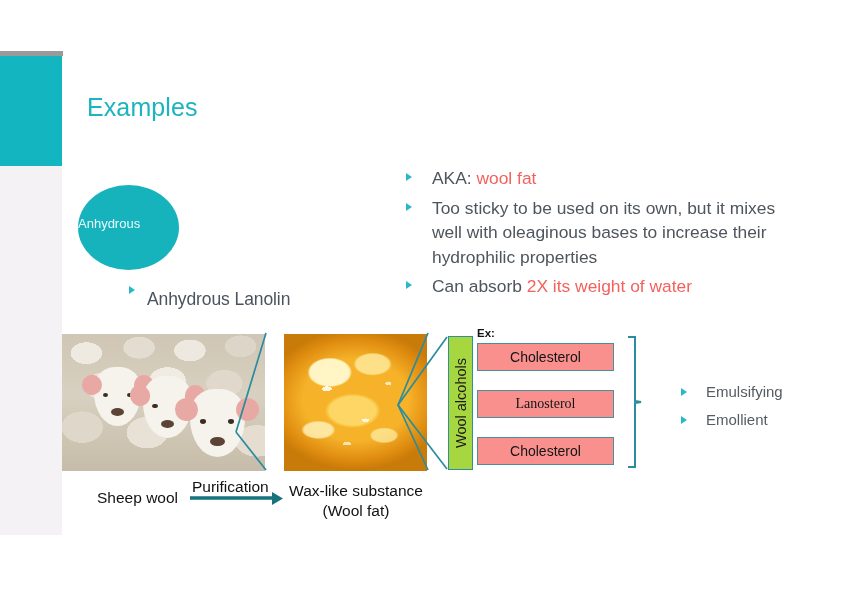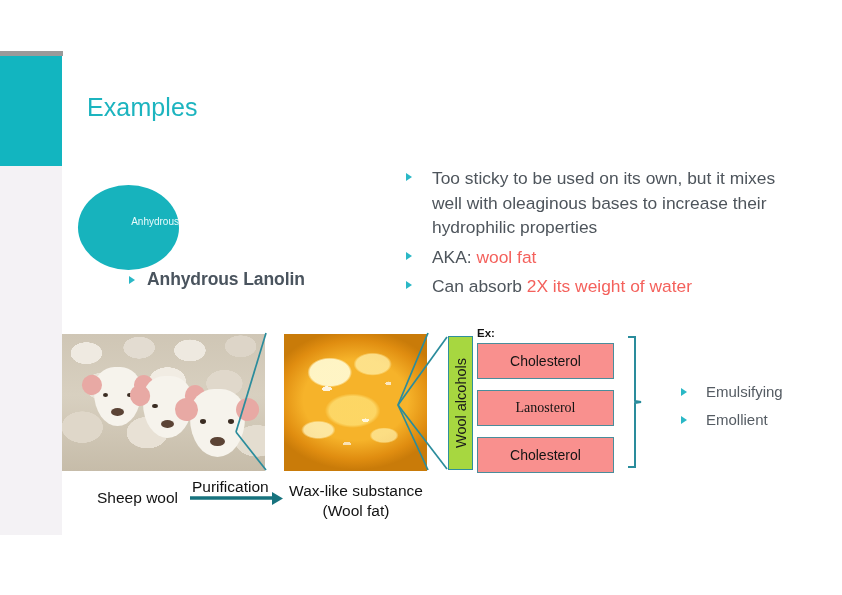--- a/index.html
+++ b/index.html
@@ -23,27 +23,27 @@
     color:#1cb4bf;font-size:25px;line-height:31px;font-weight:400;
     letter-spacing:.1px;
   }
 
   
   .circle{
     position:absolute;left:78px;top:185px;width:101px;height:85px;
     border-radius:50%;background:#17b3bd;
   }
   .circle span{
-    position:absolute;left:0;right:0;top:31px;text-align:right;
-    color:#e9fbfc;font-size:10px;font-weight:400;
+    position:absolute;left:0;right:0;top:31px;text-align:left;
+    color:#e9fbfc;font-size:13px;font-weight:400;
   }
 
   
   .sub-head-row{position:absolute;left:129px;top:269px;display:flex;align-items:center;gap:11px;}
-  .sub-head{color:#4a545e;font-size:17.5px;font-weight:bold;letter-spacing:-.1px;}
+  .sub-head{color:#4a545e;font-size:17.5px;font-weight:normal;letter-spacing:-.1px;margin-top:20px;}
 
   
   .tri{display:inline-block;width:7px;height:8px;position:relative;flex:0 0 auto;}
   .tri:before{
     content:"";position:absolute;left:0;top:0;
     border-top:4px solid transparent;border-bottom:4px solid transparent;
     border-left:6px solid #2ab8c6;
   }
 
   
@@ -120,21 +120,21 @@
     position:absolute;left:50%;top:50%;
     transform:translate(-50%,-50%) rotate(-90deg);
     white-space:nowrap;color:#1a1a1a;font-size:14.5px;font-weight:400;
   }
 
   
   .ex-label{position:absolute;left:477px;top:327px;color:#131313;font-size:11.5px;font-weight:bold;}
 
   
   .pinkbox{
-    position:absolute;left:477px;width:137px;height:36px;
+    position:absolute;left:477px;width:137px;height:28px;
     background:#f9908e;border:1.5px solid #4a8d9b;box-sizing:border-box;
     display:flex;align-items:center;justify-content:center;
     color:#141414;font-size:14px;font-weight:400;
   }
   .pb1{top:343px;} .pb2{top:390px;font-family:Liberation Serif, serif;} .pb3{top:437px;}
 
   
   .prop{position:absolute;left:651px;display:flex;gap:18px;align-items:flex-start;padding-left:30px;}
   .prop p{margin:0;color:#555c63;font-size:15px;line-height:18px;}
   .prop .tri{margin-top:5px;}
@@ -164,25 +164,25 @@
   </div>
 
   <div class="sub-head-row">
     <span class="tri"></span>
     <span class="sub-head">Anhydrous Lanolin</span>
   </div>
 
   <div class="bullets">
     <div class="bul">
       <span class="tri"></span>
-      <p><span>Too sticky to be used on its own, but it mixes well with oleaginous bases to increase their hydrophilic properties</span></p>
+      <p><span>AKA: </span><span class="hl">wool fat</span></p>
     </div>
     <div class="bul">
       <span class="tri"></span>
-      <p><span>AKA: </span><span class="hl">wool fat</span></p>
+      <p><span>Too sticky to be used on its own, but it mixes well with oleaginous bases to increase their hydrophilic properties</span></p>
     </div>
     <div class="bul">
       <span class="tri"></span>
       <p><span>Can absorb </span><span class="hl">2X its weight of water</span></p>
     </div>
   </div>
 
   <div class="photo photo-sheep">
     <div class="sheep-bg"></div>
     <div class="head h1">

